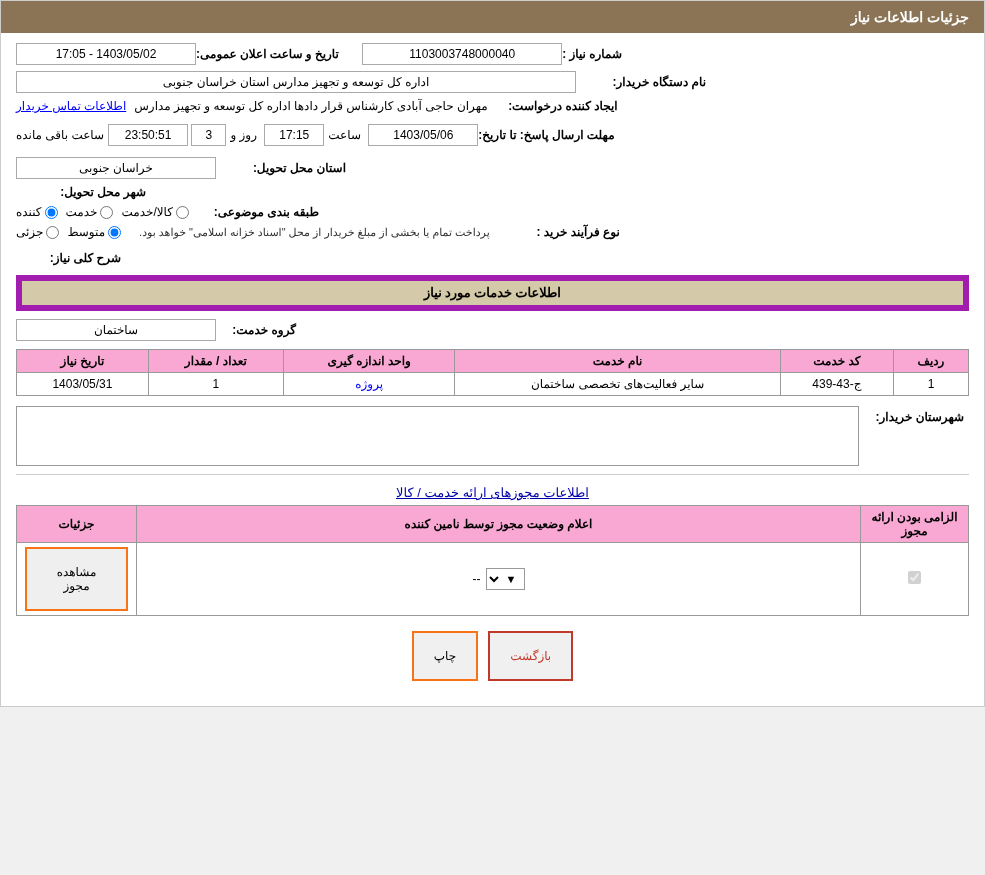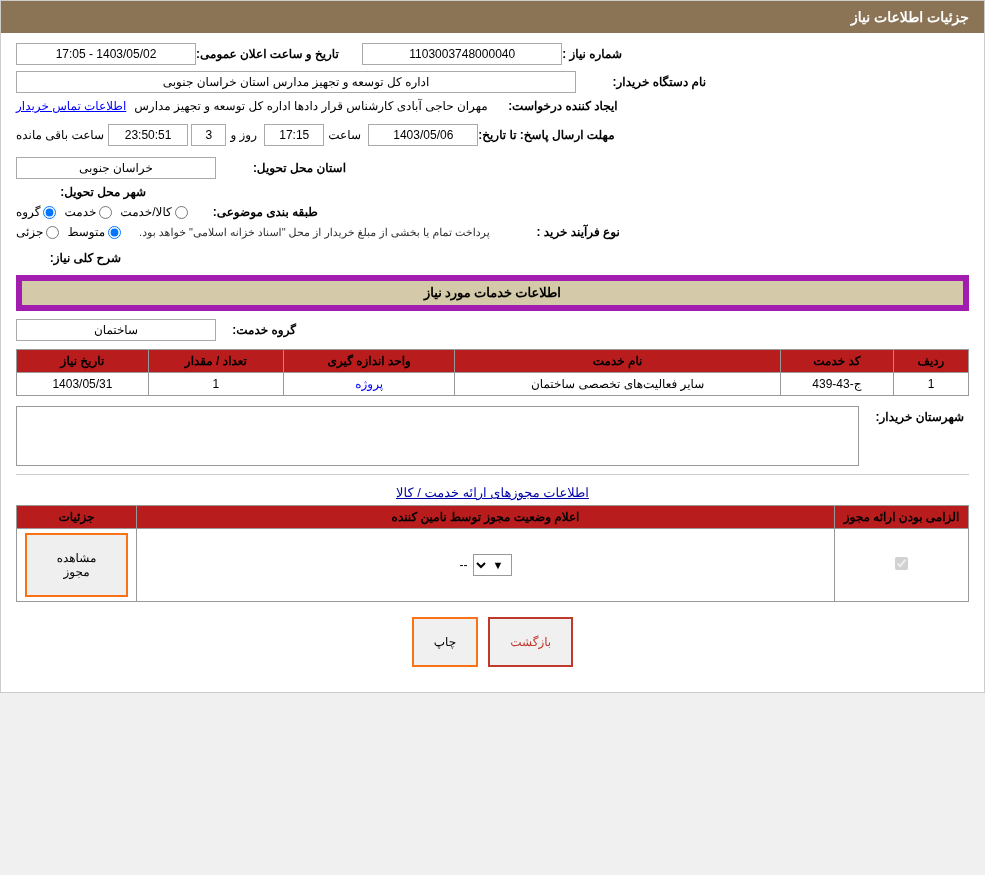--- a/index.html
+++ b/index.html
@@ -57,21 +57,21 @@
       gap: 3px;
     }
     
     .data-table {
       width: 100%;
       border-collapse: collapse;
       margin-top: 8px;
       direction: rtl;
     }
     .data-table th {
-      background: #b91c1c;
+      background: #f9a8d4;
       border: 1px solid #999;
       padding: 4px 8px;
       text-align: center;
       font-weight: bold;
     }
     .data-table td {
       border: 1px solid #999;
       padding: 4px 8px;
       text-align: center;
     }
@@ -207,21 +207,21 @@
         <label>
           <input type="radio" name="category" style="">
           <span>کالا/خدمت</span>
         </label>
         <label>
           <input type="radio" name="category" style="">
           <span>خدمت</span>
         </label>
         <label>
           <input type="radio" name="category" checked="" style="">
-          <span>گروه</span>
+          <span>کننده</span>
         </label>
       </div>
     </div>
 
     <div class="form-row">
       <span style="font-weight:bold; margin-right:5px; min-width:130px;">نوع فرآیند خرید :</span>
       <div class="radio-group">
         <span style="color:#333; font-size:11px; margin-left:10px;">پرداخت تمام یا بخشی از مبلغ خریدار از محل "اسناد خزانه اسلامی" خواهد بود.</span>
         <label>
           <input type="radio" name="purchase" checked="" style="">
@@ -273,21 +273,21 @@
       <textarea class="textarea-box" style="flex: 1 1 0%;"></textarea>
     </div>
 
     <hr class="section-divider">
 
     <div class="permissions-link" style="cursor:pointer;">اطلاعات مجوزهای ارائه خدمت / کالا</div>
 
     <table class="data-table" style="margin-top:5px;">
       <thead>
         <tr>
-          <th style="width:134px;">الزامی بودن ارائه مجوز</th>
+          <th style="width:108px;">الزامی بودن ارائه مجوز</th>
           <th>اعلام وضعیت مجوز توسط نامین کننده</th>
           <th style="width:120px;">جزئیات</th>
         </tr>
       </thead>
       <tbody>
         <tr>
           <td class="checkbox-cell">
             <input type="checkbox" checked="" disabled="" style="">
           </td>
           <td>

